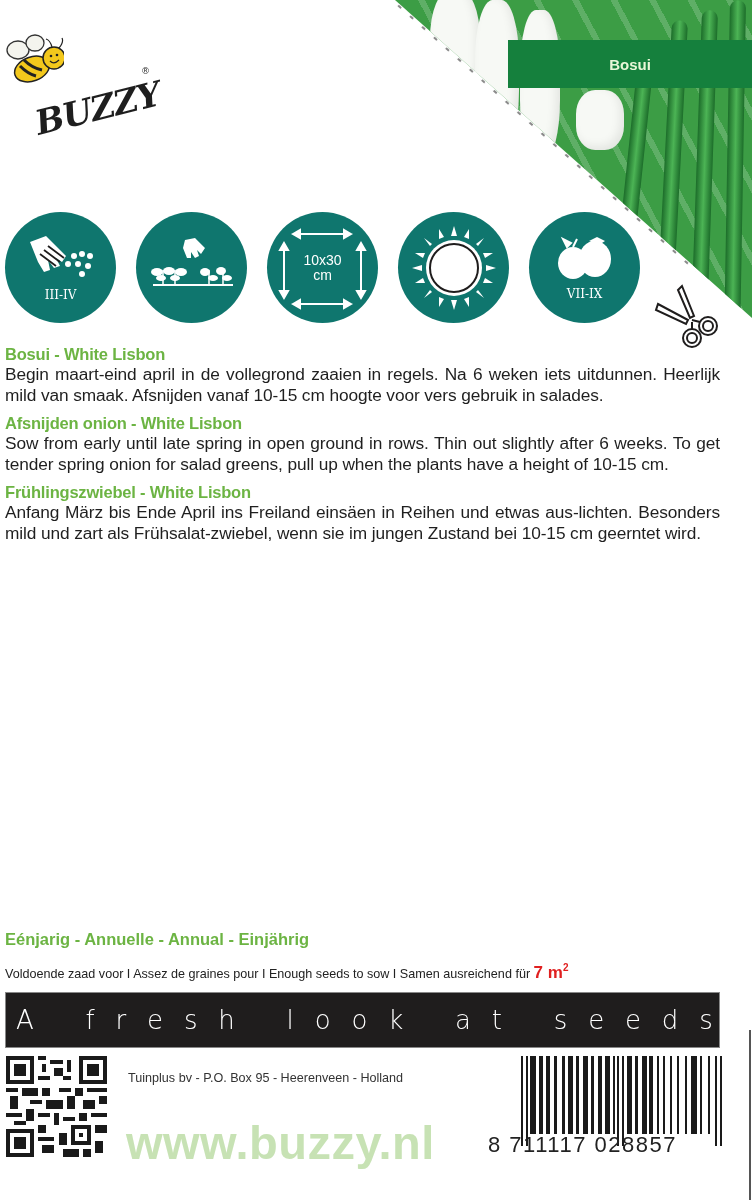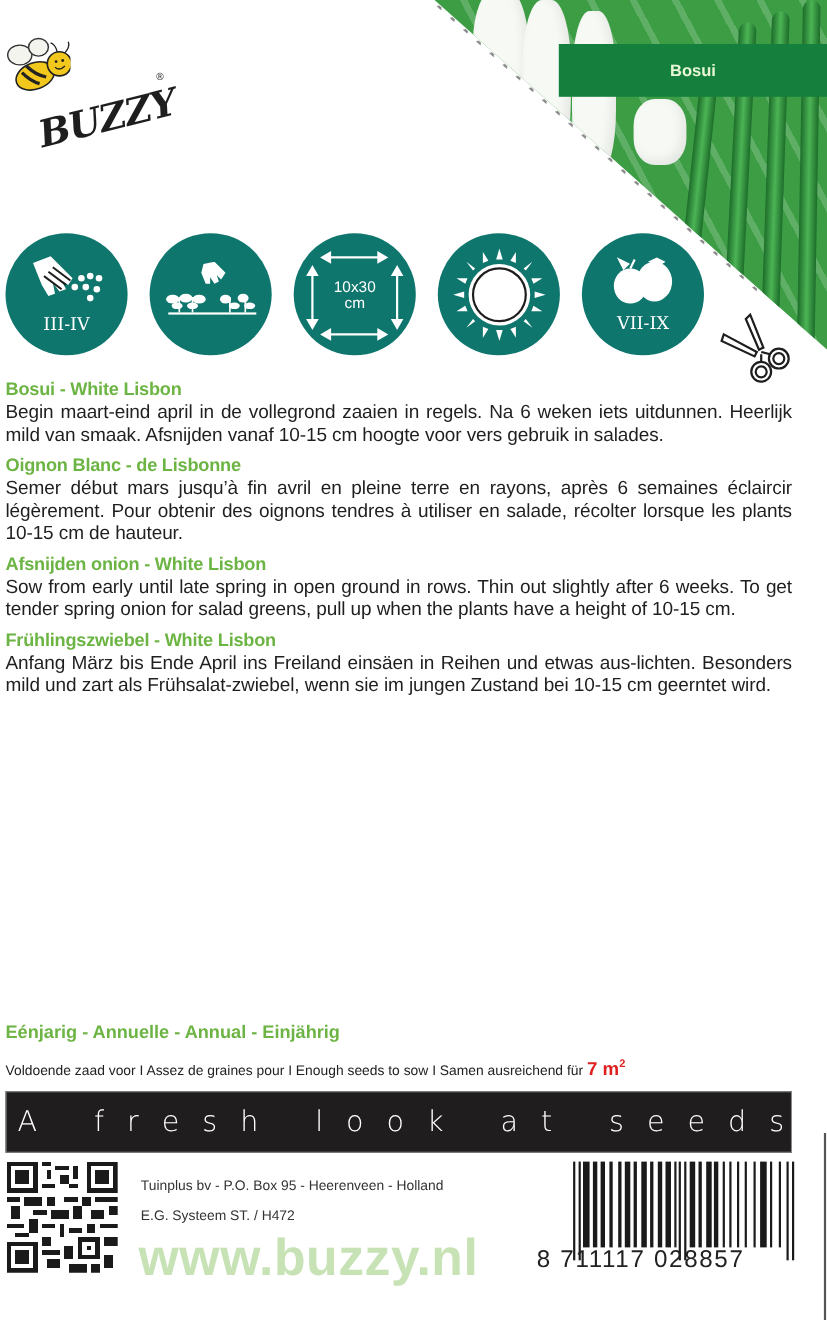--- a/index.html
+++ b/index.html
@@ -35,21 +35,21 @@
       font-size: 34px; color: #1e1e1e; transform: rotate(-14deg); letter-spacing: -1px; font-weight: bold;
     }
     .logo-reg { position: absolute; left: 137px; top: 36px; font-size: 9px; color: #333; }
 
     
     .icon-row { position: absolute; top: 212px; left: 5px; width: 720px; height: 112px; }
     .circle-icon {
       position: absolute; top: 0; width: 111px; height: 111px; border-radius: 50%;
       background: #0f766e; color: #fff; display: flex; flex-direction: column; align-items: center; justify-content: center;
     }
-    .circle-icon .lbl { font-family: "DejaVu Serif", serif; font-size: 16px; color: #fff; margin-top: 4px; }
+    .circle-icon .lbl { font-family: "DejaVu Serif", serif; font-size: 12px; color: #fff; margin-top: 4px; }
     .circle-icon .spacing { font-family: "Liberation Sans", sans-serif; font-size: 14px; line-height: 15px; text-align: center; color: #fff; }
     .scissors { position: absolute; left: 652px; top: 282px; width: 72px; height: 68px; }
 
     
     .sections { position: absolute; left: 5px; top: 345px; width: 715px; }
     .section { margin-bottom: 9px; }
     .section h2 {
       font-family: "Liberation Sans", sans-serif; font-weight: bold; color: #6cb443;
       font-size: 16.5px; line-height: 19px; letter-spacing: -0.2px;
     }
@@ -227,24 +227,20 @@
     <circle cx="40" cy="56" r="9"></circle>
       <circle cx="40" cy="56" r="5"></circle>
     <path d="M40 38 L48 40 M40 40 L40 48"></path>
   </g>
 </svg>
 
 <div class="sections">
   <div class="section">
     <h2>Bosui - White Lisbon</h2>
     <p>Begin maart-eind april in de vollegrond zaaien in regels. Na 6 weken iets uitdunnen. Heerlijk mild van smaak. Afsnijden vanaf 10-15 cm hoogte voor vers gebruik in salades.</p>
-  </div>
-  <div class="section">
-    <h2>Oignon Blanc - de Lisbonne</h2>
-    <p>Semer début mars jusqu’à fin avril en pleine terre en rayons, après 6 semaines éclaircir légèrement. Pour obtenir des oignons tendres à utiliser en salade, récolter lorsque les plants 10-15 cm de hauteur.</p>
   </div>
   <div class="section">
     <h2>Afsnijden onion - White Lisbon</h2>
     <p>Sow from early until late spring in open ground in rows. Thin out slightly after 6 weeks. To get tender spring onion for salad greens, pull up when the plants have a height of 10-15 cm.</p>
   </div>
   <div class="section">
     <h2>Frühlingszwiebel - White Lisbon</h2>
     <p>Anfang März bis Ende April ins Freiland einsäen in Reihen und etwas aus-lichten. Besonders mild und zart als Frühsalat-zwiebel, wenn sie im jungen Zustand bei 10-15 cm geerntet wird.</p>
   </div>
 </div>
@@ -328,21 +324,20 @@
     <rect x="13" y="19" width="2" height="3"></rect>
       <rect x="9" y="22" width="3" height="2"></rect>
       <rect x="22" y="21" width="2" height="3"></rect>
     <rect x="14" y="23" width="4" height="2"></rect>
       <rect x="19" y="23" width="2" height="2"></rect>
   </g>
 </svg>
 
 <div class="company">
   <div>Tuinplus bv - P.O. Box 95 - Heerenveen - Holland</div>
-  <div>E.G. Systeem ST. / H472</div>
 </div>
 
 <div class="website">www.buzzy.nl</div>
 
 <svg class="barcode" viewBox="0 0 230 92" preserveAspectRatio="none">
   <g fill="#1a1a1a">
     <rect x="16" y="2" width="2" height="90"></rect>
       <rect x="21" y="2" width="2" height="90"></rect>
     <rect x="25" y="2" width="6" height="78"></rect>
       <rect x="34" y="2" width="4" height="78"></rect>

